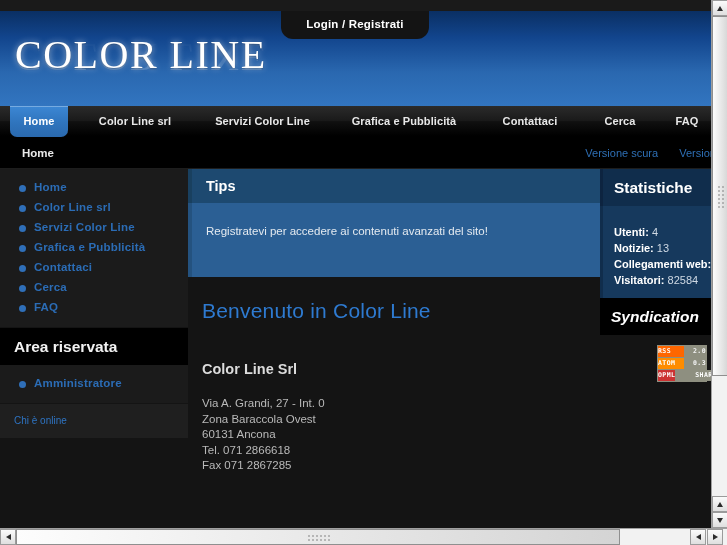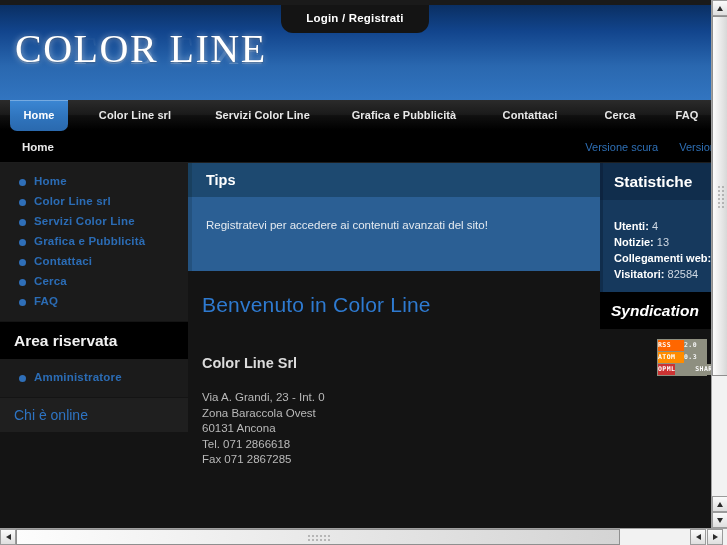--- a/index.html
+++ b/index.html
@@ -14,21 +14,21 @@
   
   #viewport {
     position: absolute;
     left: 0; top: 0;
     width: 727px; height: 545px;
     overflow: hidden;
     background: #1a1a1a;
   }
   #page {
     position: absolute;
-    left: 0; top: 5px;
+    left: 0; top: 11px;
     width: 711px;
     height: 528px;
     background: #141414;
     overflow: hidden;
   }
 
   
   .header {
     position: relative;
     height: 95px;
@@ -171,21 +171,21 @@
     left: 19px; top: 8px;
     width: 7px; height: 7px;
     border-radius: 50%;
     background: #2f6fb8;
   }
   .online-box {
     background: #1f1f1f;
     height: 34px;
     line-height: 34px;
     padding-left: 14px;
-    font-size: 14px;
+    font-size: 10px;
     color: #2e74c3;
     margin-top: 1px;
   }
 
   
   .col-center {
     position: absolute;
     left: 188px; top: 0;
     width: 412px;
   }
@@ -287,21 +287,21 @@
     line-height: 11px;
     letter-spacing: .4px;
   }
   .badge:last-child { margin-bottom: 0; }
   .badge .b-l {
     width: 26px;
     color: #ffffff;
   }
   .badge .b-r {
     flex: 1;
-    text-align: left;
+    text-align: right;
     color: #f4f4f4;
   }
   .badge.rss  .b-l { background: #ff6600; }
   .badge.rss  .b-r { background: #8e8f80; }
   .badge.atom .b-l { background: #ff8c00; }
   .badge.atom .b-r { background: #8e8f80; }
   .badge.opml .b-l { background: #cc3333; }
   .badge.opml .b-r { background: #8e8f80; color: #ffffff; padding-left: 20px; }
 
   
@@ -414,21 +414,21 @@
       <div class="col-center">
         <div class="tips-box">
           <div class="tips-head">Tips</div>
           <div class="tips-body">Registratevi per accedere ai contenuti avanzati del sito!</div>
         </div>
 
         <div class="content-block">
           <div class="content-title">Benvenuto in Color Line</div>
           <div class="content-sub">Color Line Srl</div>
           <div class="addr">
-            <div>Via A. Grandi, 23 - Int. 0</div>
+            <div>Via A. Grandi, 27 - Int. 0</div>
             <div>Zona Baraccola Ovest</div>
             <div>60131 Ancona</div>
             <div>Tel. 071 2866618</div>
             <div>Fax 071 2867285</div>
           </div>
         </div>
       </div>
 
       <div class="col-right">
         <div class="stat-head">Statistiche</div>

